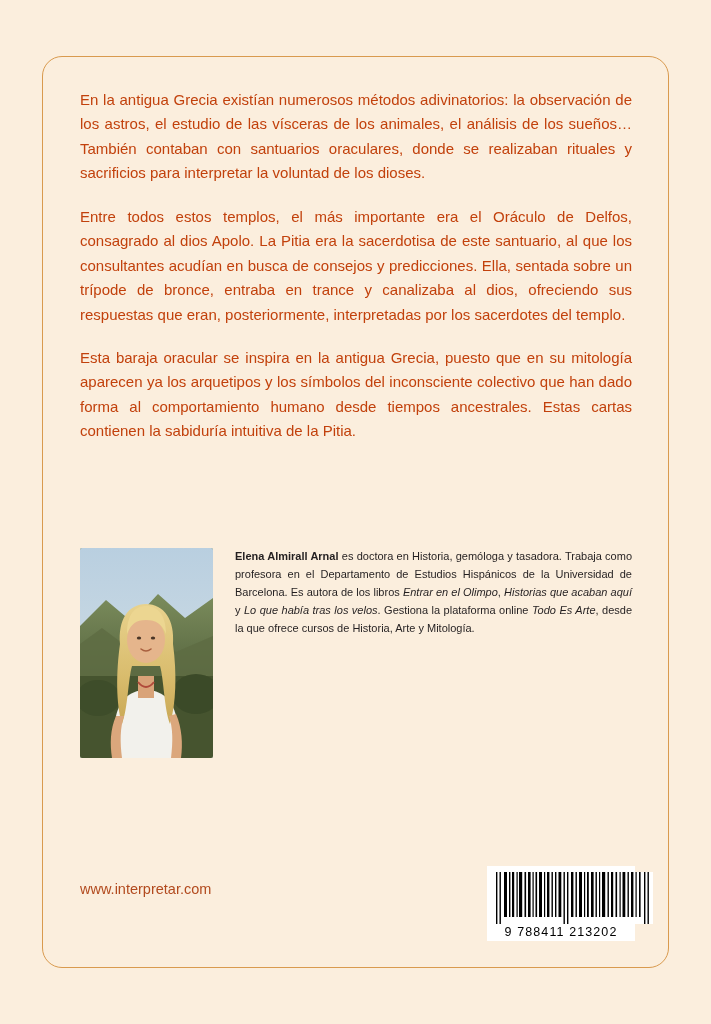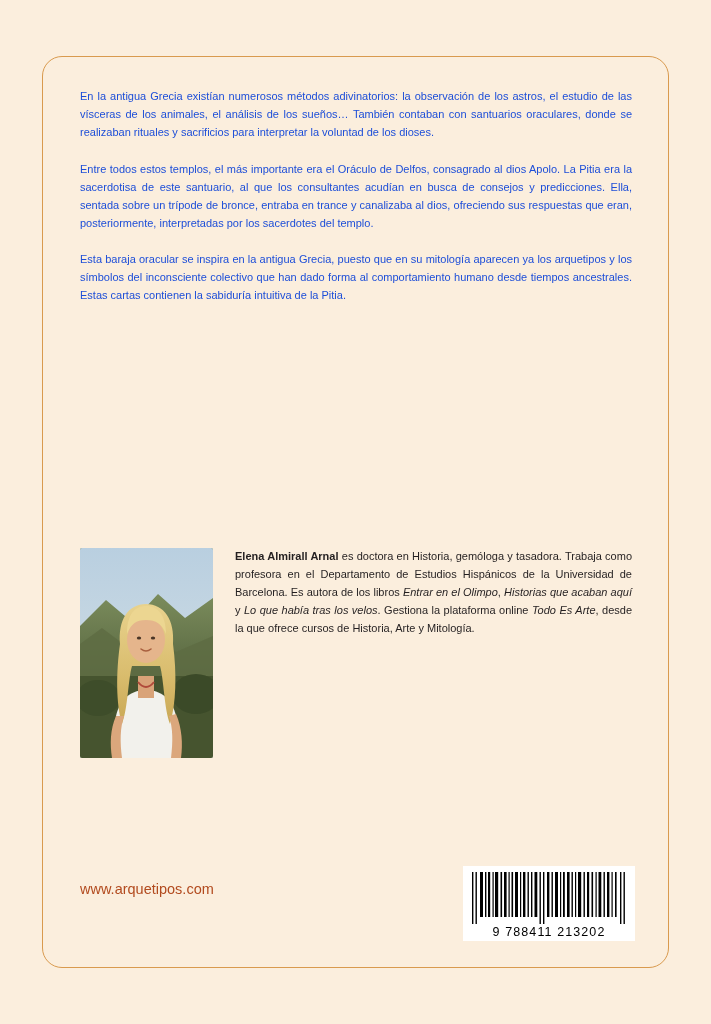--- a/index.html
+++ b/index.html
@@ -33,24 +33,24 @@
     pointer-events: none;
   }
   .content {
     position: absolute;
     left: 80px;
     top: 88px;
     width: 552px;
   }
   p.body-text {
     margin: 0 0 19px 0;
-    font-size: 11px;
+    font-size: 15px;
     line-height: 1.63;
     text-align: justify;
-    color: #1d4ed8;
+    color: #c2410c;
     hyphens: manual;
   }
   .bio-block {
     position: absolute;
     left: 80px;
     top: 548px;
     width: 552px;
     display: flex;
     align-items: flex-start;
   }
@@ -89,21 +89,21 @@
   }
   .links a, .links span.link {
     display: block;
     color: #b24a1e;
     text-decoration: none;
   }
   .barcode-wrap {
     position: absolute;
     right: 76px;
     top: 866px;
-    width: 172px;
+    width: 148px;
     background: #ffffff;
     padding: 6px 6px 2px 6px;
     box-sizing: border-box;
   }
   .barcode-bars {
     width: 160px;
     height: 52px;
     display: block;
   }
   .barcode-number {
@@ -173,21 +173,21 @@
         <path d="M36 168 C30 182 30 196 32 210 L42 210 C40 194 40 180 44 168 Z" fill="#dba77c"></path>
         <path d="M96 166 C102 180 103 196 101 210 L91 210 C93 194 93 180 89 168 Z" fill="#dba77c"></path>
       </svg>
     </div>
     <div class="bio-text">
       <strong>Elena Almirall Arnal</strong><span> es doctora en Historia, gemóloga y tasadora. Trabaja como profesora en el Departamento de Estudios Hispánicos de la Universidad de Barcelona. Es autora de los libros </span><em>Entrar en el Olimpo</em><span>, </span><em>Historias que acaban aquí</em><span> y </span><em>Lo que había tras los velos</em><span>. Gestiona la plataforma online </span><em>Todo Es Arte</em><span>, desde la que ofrece cursos de Historia, Arte y Mitología.</span>
     </div>
   </div>
 
   <div class="links">
-    <span class="link">www.arquetipos.com</span>
+    <span class="link">www.interpretar.com</span>
   </div>
 
   <div class="barcode-wrap">
     <svg class="barcode-bars" viewBox="0 0 160 52" preserveAspectRatio="none" xmlns="http://www.w3.org/2000/svg" role="img" aria-label="barcode">
       <rect x="0" y="0" width="160" height="52" fill="#ffffff"></rect>
       <g fill="#000000">
         <rect x="3" y="0" width="1.4" height="52"></rect>
         <rect x="6.5" y="0" width="1.4" height="52"></rect>
         <rect x="11" y="0" width="3" height="45"></rect>
         <rect x="16" y="0" width="1.4" height="45"></rect>

